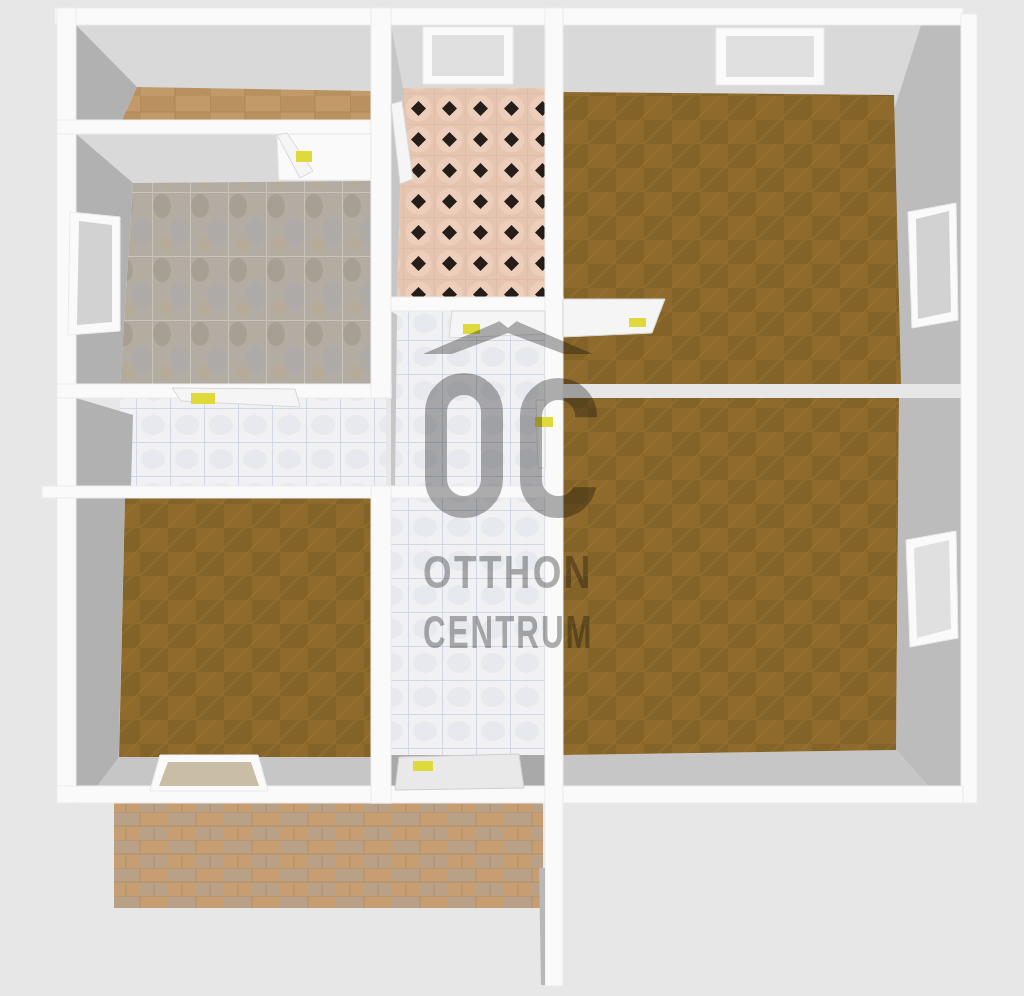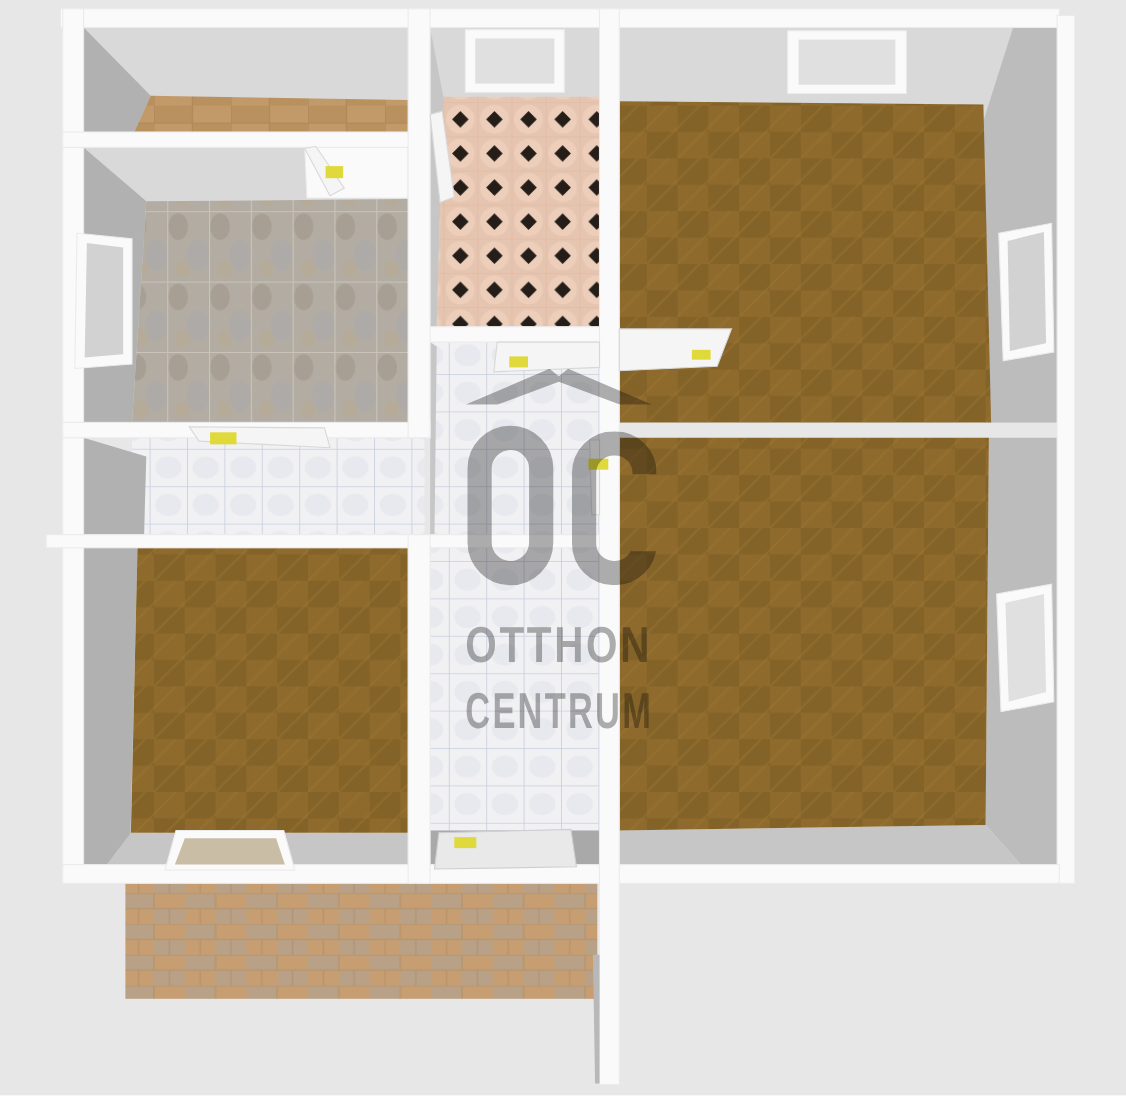--- a/index.html
+++ b/index.html
@@ -43,21 +43,21 @@
   .pb-base{fill:var(--bath_base,#e6c5b0);}
   .pb-shade{fill:var(--bath_shade,#f0d4c2);opacity:.6;}
   .pb-grout{stroke:var(--bath_grout,#d8b19b);stroke-width:1;opacity:.7;fill:none;}
   .pb-diamond{fill:var(--bath_diamond,#241d18);}
   .ph-base{fill:var(--hall_base,#f1f1f4);}
   .ph-blob{fill:var(--hall_blob,#e3e5ec);opacity:.65;}
   .ph-grout{stroke:var(--hall_grout,#c2cbdc);stroke-width:1.5;opacity:.9;fill:none;}
 
   
   .watermark{
-    position:absolute;left:423px;top:332px;width:200px;height:340px;
+    position:absolute;left:423px;top:318px;width:200px;height:340px;
     mix-blend-mode:multiply;opacity:.55;pointer-events:none;
     color:var(--wm_gray,#6e6e6e);
     text-align:right;
   }
   .wm-roof{
     position:absolute;left:0;top:0;width:170px;height:36px;
     background:var(--wm_gray,#6e6e6e);
     clip-path:polygon(0% 100%,45% 9%,50% 28%,55% 9%,100% 100%,83% 100%,50% 42%,17% 100%);
   }
   .wm-o{

